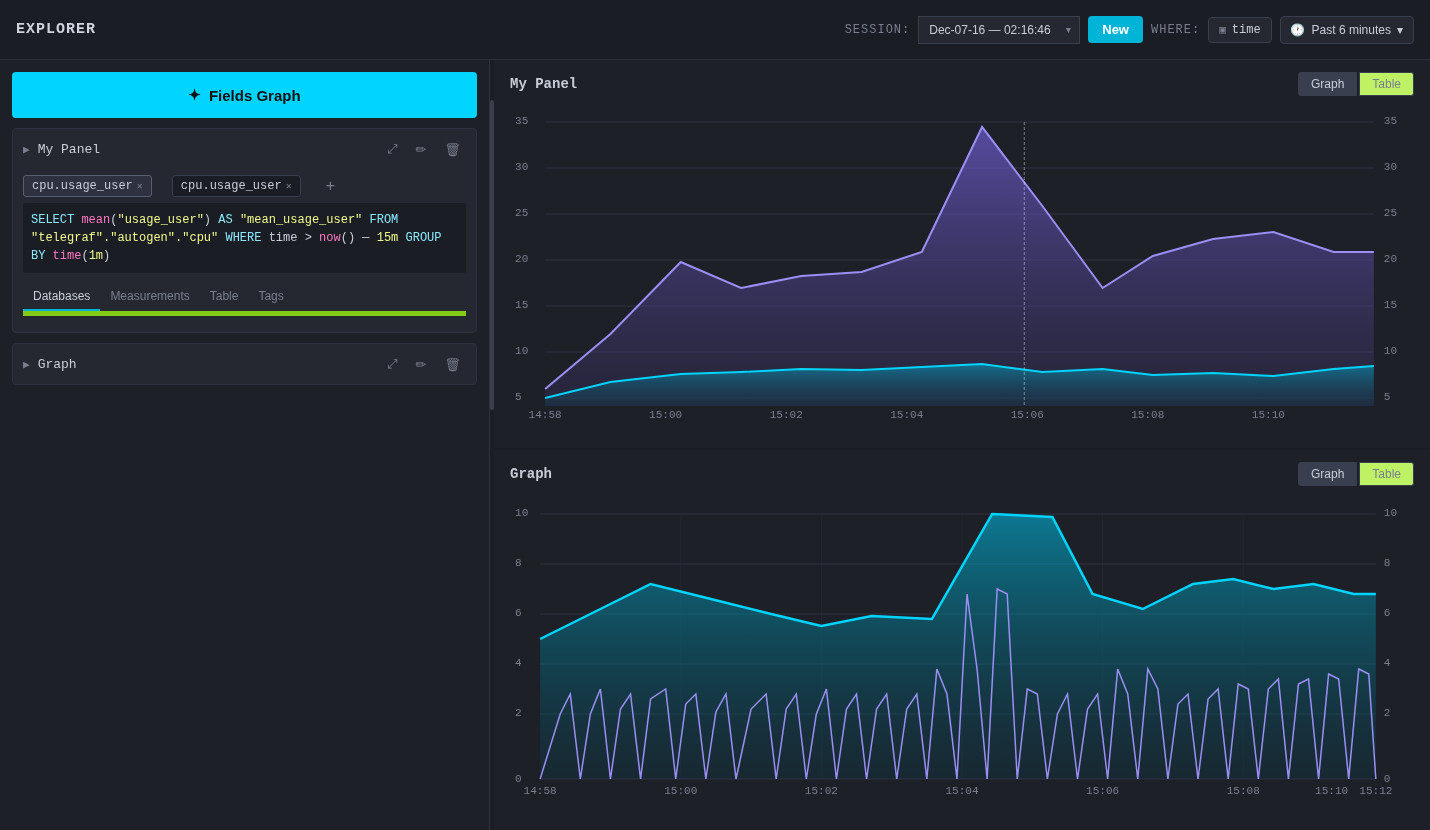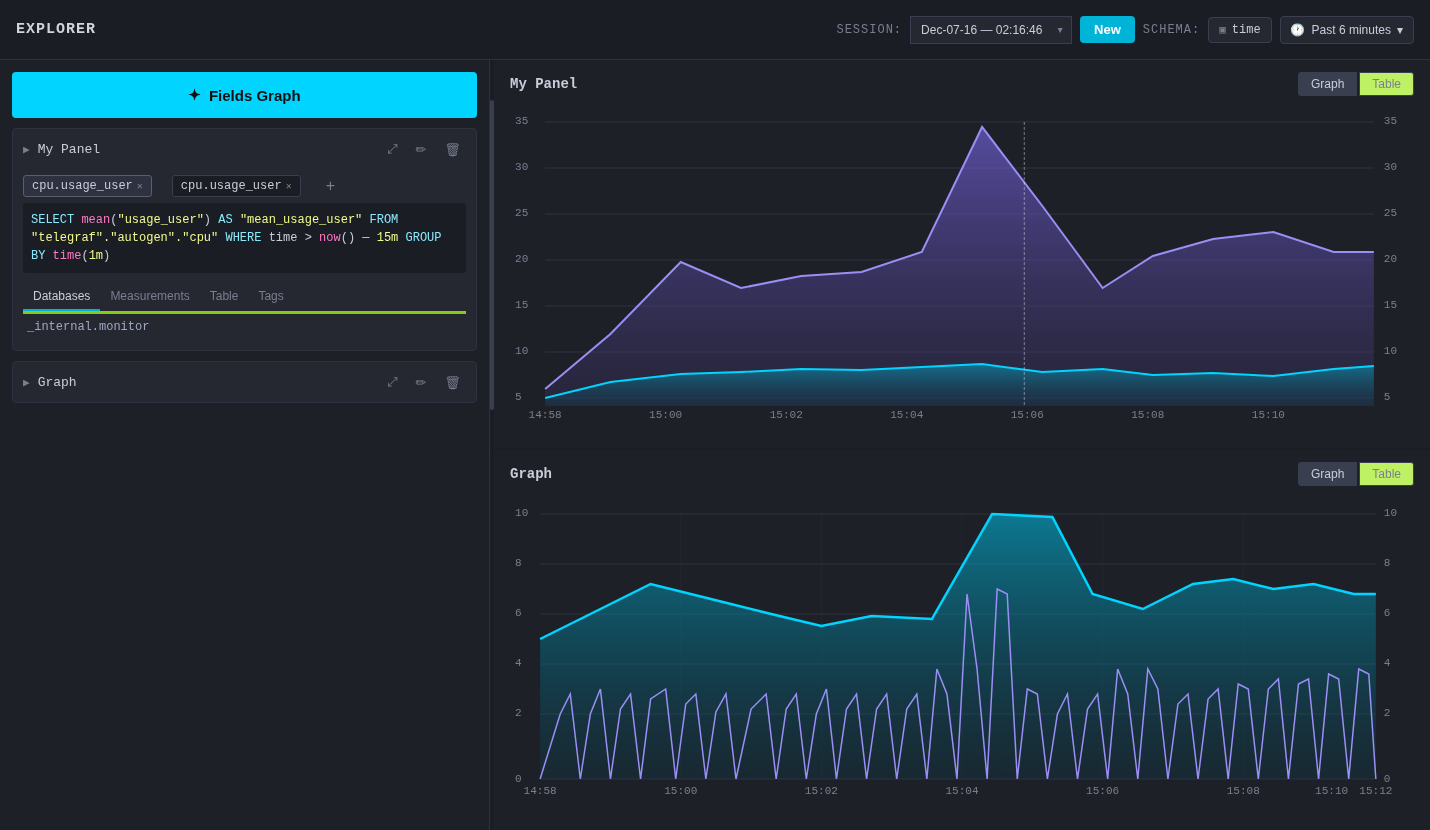--- a/index.html
+++ b/index.html
@@ -218,22 +218,22 @@
     }
     .schema-label {
       font-size: 11px;
       color: #7a7f90;
       letter-spacing: 1px;
       padding: 6px 0;
     }
     .schema-tabs {
       display: flex;
       gap: 0;
-      border-bottom: 3px solid #84cc16;
-      margin-bottom: 0;
+      border-bottom: 5px solid #84cc16;
+      margin-bottom: 6px;
     }
     .schema-tab {
       background: none;
       border: none;
       color: #7a7f90;
       font-size: 12px;
       padding: 6px 10px;
       cursor: pointer;
       border-bottom: 2px solid transparent;
     }
@@ -310,21 +310,21 @@
     <span class="header-label">SESSION:</span>
     <div class="dropdown-wrapper">
       <select class="session-dropdown">
         <option>Dec-07-16 — 02:16:46</option>
       </select>
       <span class="dropdown-arrow">▾</span>
     </div>
     <button class="btn-new">New</button>
   </div>
   <div class="header-group">
-    <span class="header-label">SCHEMA:</span>
+    <span class="header-label">WHERE:</span>
     <div class="source-box">
       <span class="source-icon">▣</span>
       <span>time</span>
     </div>
   </div>
   <div class="dropdown-wrapper">
     <button class="time-range-btn">
       <span>🕐</span>
       <span>Past 6 minutes</span>
       <span>▾</span>
@@ -366,21 +366,20 @@
         <span class="sql-kw">SELECT</span> <span class="sql-fn">mean</span><span class="sql-op">(</span><span class="sql-str">"usage_user"</span><span class="sql-op">)</span> <span class="sql-kw">AS</span> <span class="sql-str">"mean_usage_user"</span> <span class="sql-kw">FROM</span> <span class="sql-str">"telegraf"."autogen"."cpu"</span> <span class="sql-kw">WHERE</span> time <span class="sql-op">&gt;</span> <span class="sql-fn">now</span><span class="sql-op">() —</span> <span class="sql-str">15m</span> <span class="sql-kw">GROUP BY</span> <span class="sql-fn">time</span><span class="sql-op">(</span><span class="sql-str">1m</span><span class="sql-op">)</span>
       </div>
 
       <div class="schema-section">
         <div class="schema-tabs">
           <button class="schema-tab active">Databases</button>
           <button class="schema-tab">Measurements</button>
           <button class="schema-tab">Table</button>
           <button class="schema-tab">Tags</button>
         </div>
-        <div class="schema-item">_internal.monitor</div>
       </div>
     </div>
 
     <div class="panel-section">
       <div class="panel-header">
         <span class="panel-toggle">▶</span>
         <span class="panel-title">Graph</span>
         <button class="panel-icon-btn">⤢</button>
         <button class="panel-icon-btn">✏</button>
         <button class="panel-icon-btn">🗑</button>

